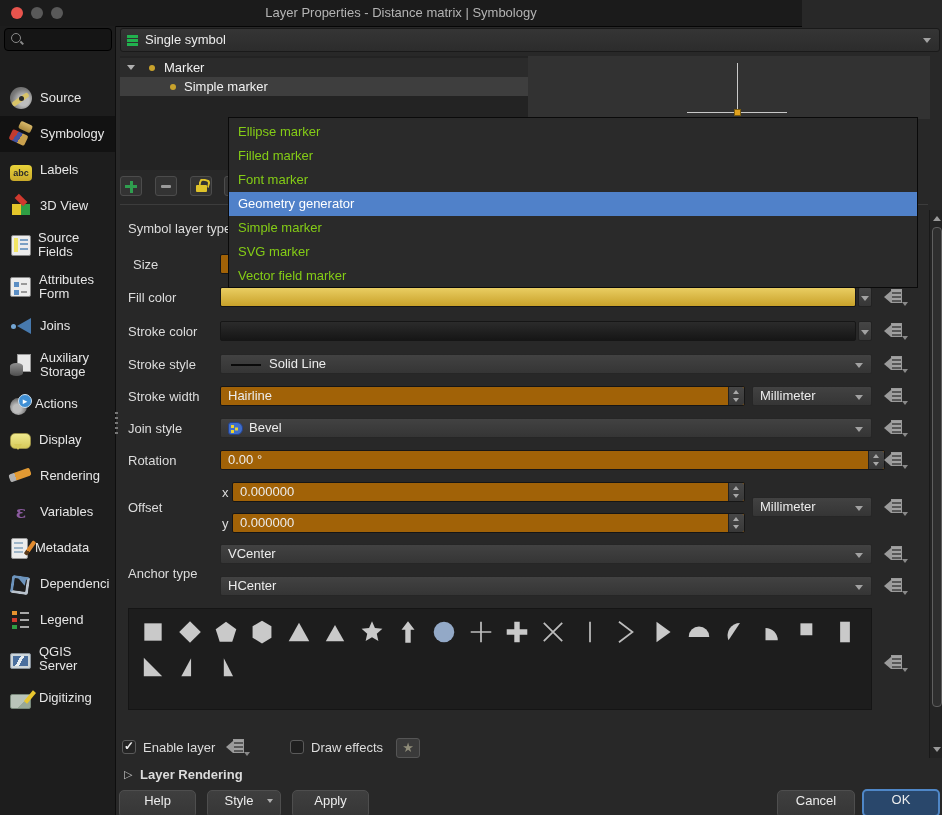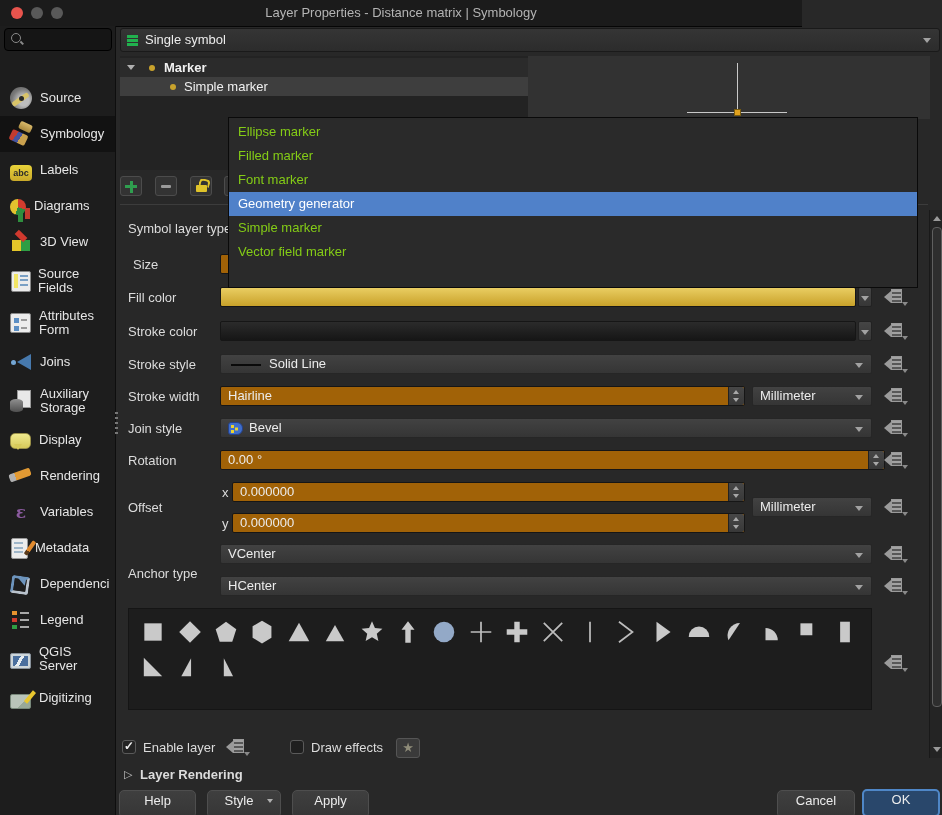--- a/index.html
+++ b/index.html
@@ -77,21 +77,21 @@
   .sym-icon::before{content:"";position:absolute;left:0;top:1px;width:11px;height:2.5px;background:#21b14e;box-shadow:0 4px 0 #21b14e,0 8px 0 #21b14e}
   .caret{position:absolute;width:0;height:0;border-left:4px solid transparent;border-right:4px solid transparent;border-top:5px solid #a2a2a2}
 
   
   .tree{position:absolute;left:120px;top:56px;width:408px;height:114px;background:#232323}
   .tree-row{position:absolute;left:0;width:408px;height:19px;line-height:19px}
   .tree-row .dot{position:absolute;top:7px;width:6px;height:6px;border-radius:50%;background:#c8a22c}
   .row-marker{top:2px;background:#2b2b2b}
   .row-marker .expander{position:absolute;left:7px;top:7px;border-left:4px solid transparent;border-right:4px solid transparent;border-top:5px solid #b0b0b0}
   .row-marker .dot{left:29px}
-  .row-marker .lbl{position:absolute;left:44px;font-weight:bold;color:#f0f0f0}
+  .row-marker .lbl{position:absolute;left:44px;font-weight:normal;color:#f0f0f0}
   .row-simple{top:21px;background:#3e3e3e}
   .row-simple .dot{left:50px}
   .row-simple .lbl{position:absolute;left:64px;color:#f0f0f0}
   .preview{position:absolute;left:528px;top:56px;width:402px;height:63px;background:#323232}
   .cross-v{position:absolute;left:209px;top:7px;width:1px;height:49px;background:#c9c9c9}
   .cross-h{position:absolute;left:159px;top:56px;width:100px;height:1px;background:#c9c9c9}
   .cross-dot{position:absolute;left:206px;top:53px;width:7px;height:7px;background:#e0a11e;border:1px solid #7a5c10;box-sizing:border-box}
 
   
   .tool-btn{position:absolute;top:176px;width:22px;height:20px;background:#333;border:1px solid #4c4c4c;border-radius:3px;box-sizing:border-box}
@@ -175,42 +175,42 @@
         </div>
         <div class="side-item selected">
           <div class="ic ic-symbology"></div>
           <div class="side-label">Symbology</div>
         </div>
         <div class="side-item">
           <div class="ic ic-labels"></div>
           <div class="side-label">Labels</div>
         </div>
         <div class="side-item">
-          <div class="ic ic-diagrams"></div>
-          <div class="side-label">Diagrams</div>
-        </div>
-        <div class="side-item">
           <div class="ic ic-3dview"></div>
           <div class="side-label">3D View</div>
         </div>
         <div class="side-item two">
           <div class="ic ic-sourcefields"></div>
           <div class="side-label">Source Fields</div>
         </div>
         <div class="side-item two">
           <div class="ic ic-attributesform"></div>
           <div class="side-label">Attributes Form</div>
         </div>
         <div class="side-item">
           <div class="ic ic-joins"></div>
           <div class="side-label">Joins</div>
         </div>
         <div class="side-item two">
           <div class="ic ic-auxiliarystorage"></div>
           <div class="side-label">Auxiliary Storage</div>
+        </div>
+        <div class="side-item">
+          <div class="ic ic-actions"></div>
+          <div class="side-label">Actions</div>
         </div>
         <div class="side-item">
           <div class="ic ic-display"></div>
           <div class="side-label">Display</div>
         </div>
         <div class="side-item">
           <div class="ic ic-rendering"></div>
           <div class="side-label">Rendering</div>
         </div>
         <div class="side-item">
@@ -485,20 +485,21 @@
   </div>
 
   <div class="splitter-dots"></div>
 
   <div class="menu" id="menu">
       <div class="menu-item">Ellipse marker</div>
       <div class="menu-item">Filled marker</div>
       <div class="menu-item">Font marker</div>
       <div class="menu-item hl">Geometry generator</div>
       <div class="menu-item">Simple marker</div>
+      <div class="menu-item">SVG marker</div>
       <div class="menu-item">Vector field marker</div>
     </div>
 
 <div class="ddo" style="left: 884px; top: 287px;">
       <i class="crt"></i>
     </div>
     <div class="ddo" style="left: 884px; top: 321px;">
       <i class="crt"></i>
     </div>
     <div class="ddo" style="left: 884px; top: 354px;">

